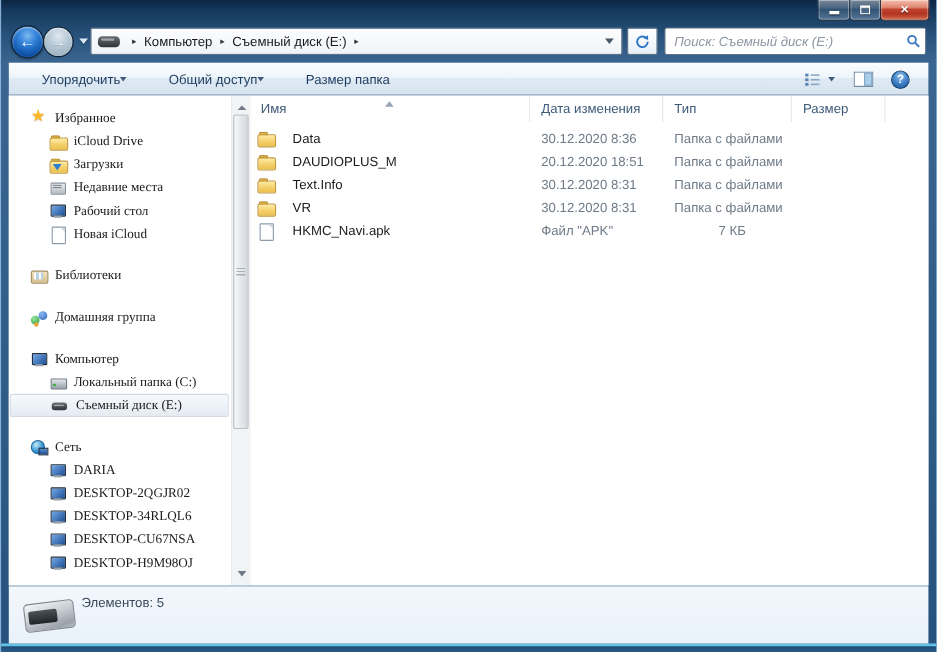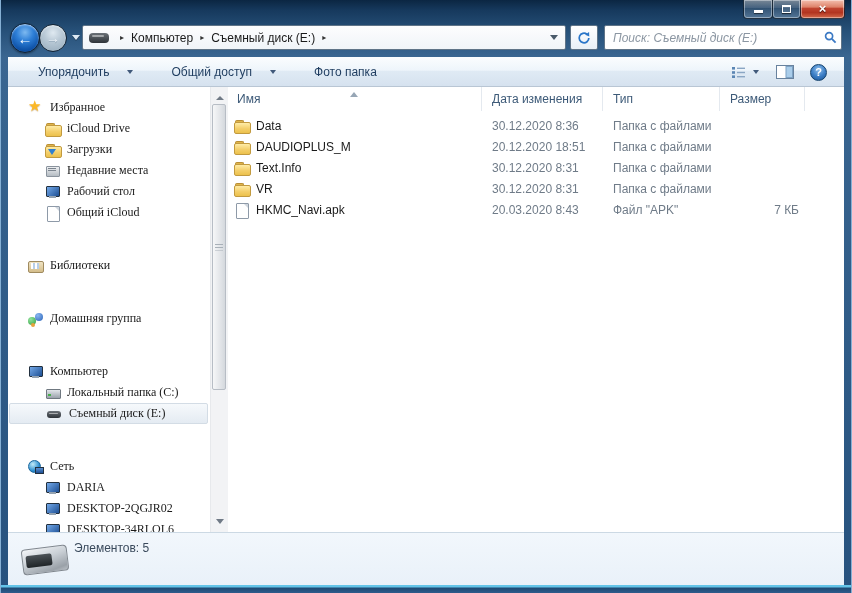--- a/index.html
+++ b/index.html
@@ -105,39 +105,39 @@
   .mag { width: 22px; height: 100%; display: flex; align-items: center; justify-content: center; }
 
   
   .toolbar {
     position: absolute; left: 8px; top: 57px; width: 836px; height: 30px;
     background: linear-gradient(180deg,#fbfdfe 0%,#eef5fb 45%,#dfeaf4 50%,#d6e2ef 100%);
     border-bottom: 1px solid #b9c6d4;
     display: flex; align-items: center; padding-left: 20px;
     color: #1e3c5f;
   }
-  .tb-item { padding: 5px 10px; display: flex; align-items: center; gap: 18px; margin-right: 18px; white-space: nowrap; }
+  .tb-item { padding: 5px 10px; display: flex; align-items: center; gap: 0; margin-right: 18px; white-space: nowrap; }
   .tb-caret { width:0;height:0;border:3px solid transparent;border-top:4px solid #40597a; margin-top:3px; }
   .tb-right { position: absolute; right: 14px; top: 0; height: 30px; display: flex; align-items: center; gap: 10px; }
   .views-btn { display: flex; align-items: center; gap: 7px; padding: 4px; }
   .panes-btn, .help-btn { padding: 3px; display: flex; align-items: center; }
   .help-circle {
     width: 17px; height: 17px; border-radius: 50%;
     background: radial-gradient(circle at 50% 30%, #8fc0ee 0%, #3a7cc4 55%, #1a5496 100%);
     border: 1px solid #15436e; color: #fff; font-weight: bold; font-size: 11px;
     display: flex; align-items: center; justify-content: center;
   }
 
   
   .main-bg { position: absolute; left: 8px; top: 87px; width: 836px; height: 445px; background: #fff; }
   .sidebar { position: absolute; left: 8px; top: 87px; width: 202px; height: 445px; background: #fff; overflow: hidden; padding-top: 10px; font-family: Liberation Serif, serif; }
   .side-item { height: 21px; display: flex; align-items: center; gap: 6px; color: #1a1a1a; white-space: nowrap; }
   .side-item.lvl1 { padding-left: 20px; }
   .side-item.lvl2 { padding-left: 37px; }
-  .side-item.gap { margin-top: 32px; }
+  .side-item.gap { margin-top: 17px; }
   .side-item.selected {
     background: linear-gradient(180deg,#f6f9fc,#e4ebf2);
     border: 1px solid #d3dce5; border-radius: 2px;
     margin-left: 1px; margin-right: 2px;
   }
 
   
   .scrollbar { position: absolute; left: 210px; top: 87px; width: 18px; height: 445px; background: #f2f3f5; border-left: 1px solid #e7e9ec; }
   .sb-up, .sb-down { position: absolute; left: 0; width: 18px; height: 17px; display: flex; align-items: center; justify-content: center; }
   .sb-up { top: 0; } .sb-down { bottom: 0; }
@@ -163,21 +163,21 @@
   .hc-type { width: 117px; }
   .hc-size { width: 85px; }
   .hc-fill { flex: 1; border-right: none; }
   .sort-asc {
     position: absolute; left: 122px; top: 1px;
     width: 0; height: 0; border: 4px solid transparent; border-bottom: 5px solid #97a6b5;
   }
   .rows { margin-top: 4px; }
   .frow { display: flex; height: 21px; align-items: center; }
   .fc { display: flex; align-items: center; height: 21px; }
-  .fc-name { width: 254px; padding-left: 6px; gap: 6px; color: #1a1a1a; }
+  .fc-name { width: 254px; padding-left: 6px; gap: 16px; color: #1a1a1a; }
   .fc-date { width: 121px; padding-left: 10px; color: #6f7b88; }
   .fc-type { width: 117px; padding-left: 10px; color: #6f7b88; }
   .fc-size { width: 85px; justify-content: flex-end; padding-right: 6px; color: #6f7b88; }
 
   
   .details {
     position: absolute; left: 8px; top: 532px; width: 836px; height: 53px;
     background: linear-gradient(180deg,#f2f7fc,#e9f1f9);
     border-top: 1px solid #ccd9e4;
   }
@@ -275,21 +275,21 @@
 <div class="toolbar">
   <div class="tb-item">
     <span>Упорядочить</span>
     <i class="tb-caret"></i>
   </div>
   <div class="tb-item">
     <span>Общий доступ</span>
     <i class="tb-caret"></i>
   </div>
   <div class="tb-item">
-    <span>Фото папка</span>
+    <span>Размер папка</span>
   </div>
 
   <div class="tb-right">
     <div class="views-btn">
       <svg width="15" height="13" viewBox="0 0 15 13">
         <rect x="1" y="1" width="3" height="2.6" fill="#5b86b4"></rect>
           <rect x="6" y="1.6" width="8" height="1.4" fill="#8aa6c4"></rect>
         <rect x="1" y="5.2" width="3" height="2.6" fill="#5b86b4"></rect>
           <rect x="6" y="5.8" width="8" height="1.4" fill="#8aa6c4"></rect>
         <rect x="1" y="9.4" width="3" height="2.6" fill="#5b86b4"></rect>
@@ -329,21 +329,21 @@
   <div class="side-item lvl2">
     <span class="icon i-recent"></span>
     <span>Недавние места</span>
   </div>
   <div class="side-item lvl2">
     <span class="icon i-pc"></span>
     <span>Рабочий стол</span>
   </div>
   <div class="side-item lvl2">
     <span class="icon i-file"></span>
-    <span>Общий iCloud</span>
+    <span>Новая iCloud</span>
   </div>
 
   <div class="side-item lvl1 gap">
     <span class="icon i-lib"></span>
     <span>Библиотеки</span>
   </div>
 
   <div class="side-item lvl1 gap">
     <span class="icon i-home"></span>
     <span>Домашняя группа</span>
@@ -443,21 +443,20 @@
         </span>
       <span class="fc fc-date">30.12.2020 8:31</span>
       <span class="fc fc-type">Папка с файлами</span>
       <span class="fc fc-size"></span>
     </div>
     <div class="frow">
       <span class="fc fc-name">
           <span class="icon i-file"></span>
           <span>HKMC_Navi.apk</span>
         </span>
-      <span class="fc fc-date">20.03.2020 8:43</span>
       <span class="fc fc-type">Файл "APK"</span>
       <span class="fc fc-size">7 КБ</span>
     </div>
   </div>
 </div>
 
 <div class="details">
   <div class="usb-big"></div>
   <div class="details-text">Элементов: 5</div>
 </div>

